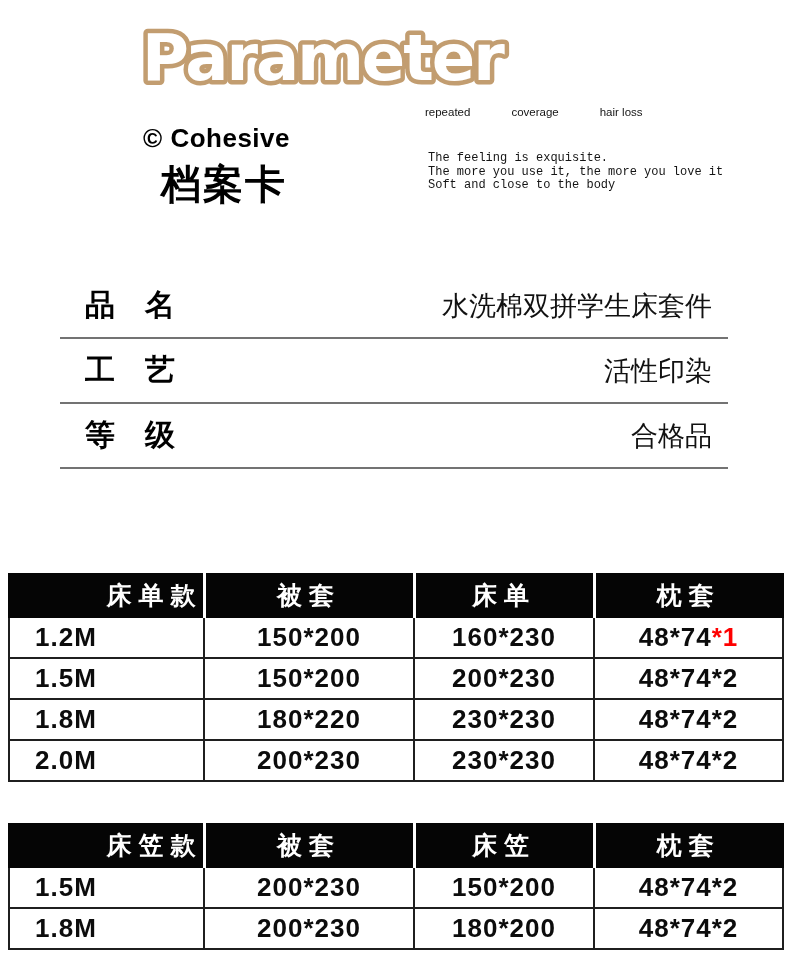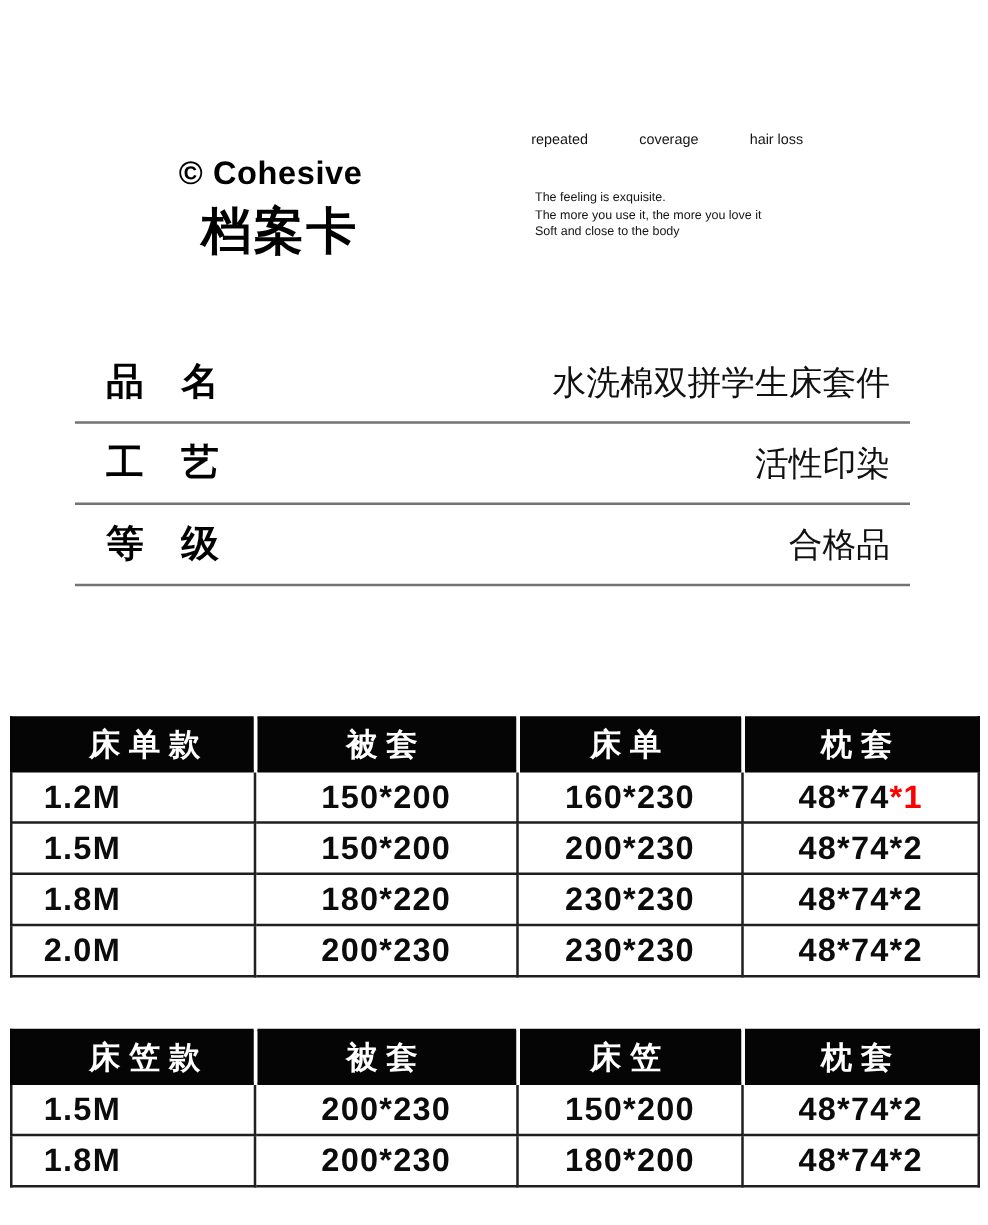--- a/index.html
+++ b/index.html
@@ -26,21 +26,21 @@
   }
 
   
   .keywords {
     position:absolute; left:425px; top:106px;
     display:flex; gap:41px;
     font-size:11.5px; color:#141414;
   }
   .tagline {
     position:absolute; left:428px; top:152px;
-    font-size:10px; line-height:13.5px; color:#141414;
+    font-size:12px; line-height:13.5px; color:#141414;font-family:Liberation Mono, monospace;
   }
 
   
   .specs { position:absolute; left:60px; top:274px; width:668px; }
   .spec-row {
     height:65px;
     border-bottom:2px solid #737373;
     display:flex; align-items:center; justify-content:space-between;
   }
   .spec-label { margin-left:25px; font-size:30px; font-weight:bold; color:#000; }
@@ -58,35 +58,40 @@
   .table-fitted { top:823px; }
   table.size-table th {
     background:#050505; color:#ffffff;
     height:43px;
     font-size:25px; font-weight:bold; letter-spacing:7px;
     border:2px solid #050505;
     text-align:center;
   }
   .table-fitted th { height:42px; }
   table.size-table th + th { border-left:3px solid #ffffff; }
-  table.size-table th:first-child { text-align:center; padding-left:26px; }
+  table.size-table th:first-child { text-align:right; padding-left:26px; }
   table.size-table td {
     height:41px;
     border:2px solid #1f1f1f;
     font-size:26px; font-weight:bold; color:#0c0c0c;
     text-align:center; letter-spacing:1px;
   }
   table.size-table td:first-child { text-align:left; padding-left:25px;margin-left:44px; }
   .red-note { color:#fe0000; }
 </style>
 </head>
 <body>
 
 <div class="page">
 
+  <div class="title-wrap">
+    <svg width="380" height="92" viewBox="0 0 380 92">
+      <text x="6" y="70" font-family="DejaVu Sans, sans-serif" font-size="64" font-weight="bold" letter-spacing="-2" fill="#ffffff" stroke="#c29d70" stroke-width="9" stroke-linejoin="round" stroke-linecap="round" paint-order="stroke">Parameter</text>
+    </svg>
+  </div>
 
   <div class="brand-copy">© Cohesive</div>
   <div class="brand-name">档案卡</div>
 
   <div class="keywords">
     <span>repeated</span>
     <span>coverage</span>
     <span>hair loss</span>
   </div>
 

